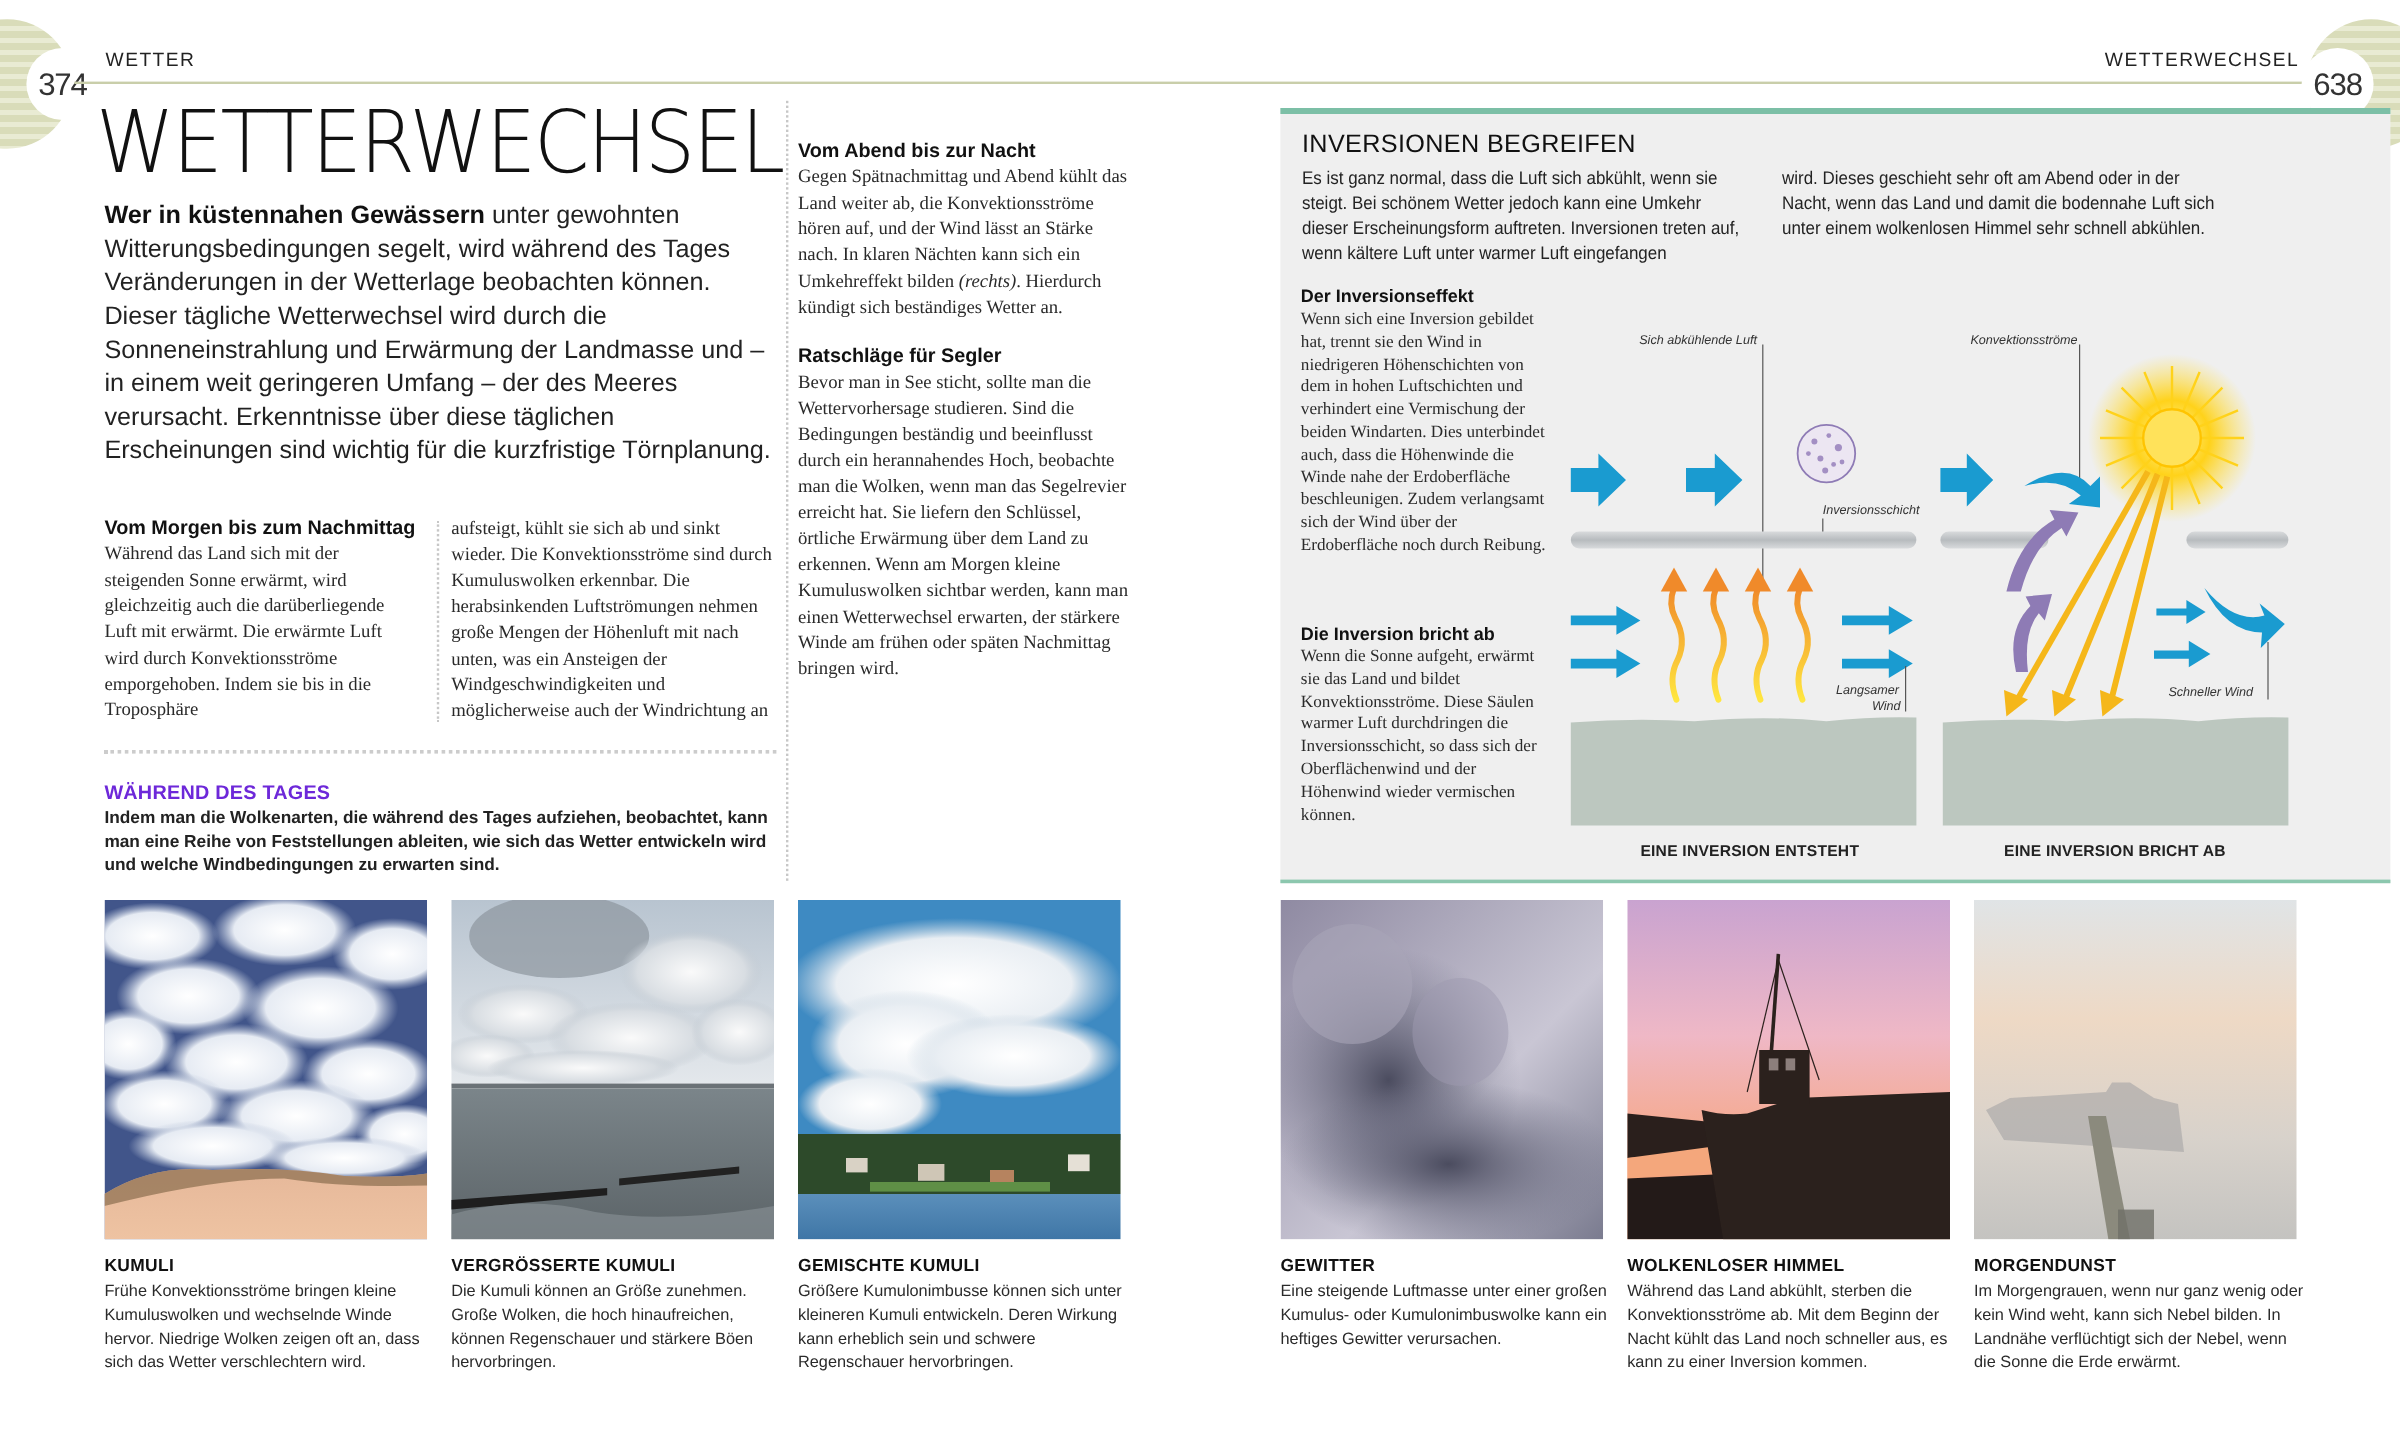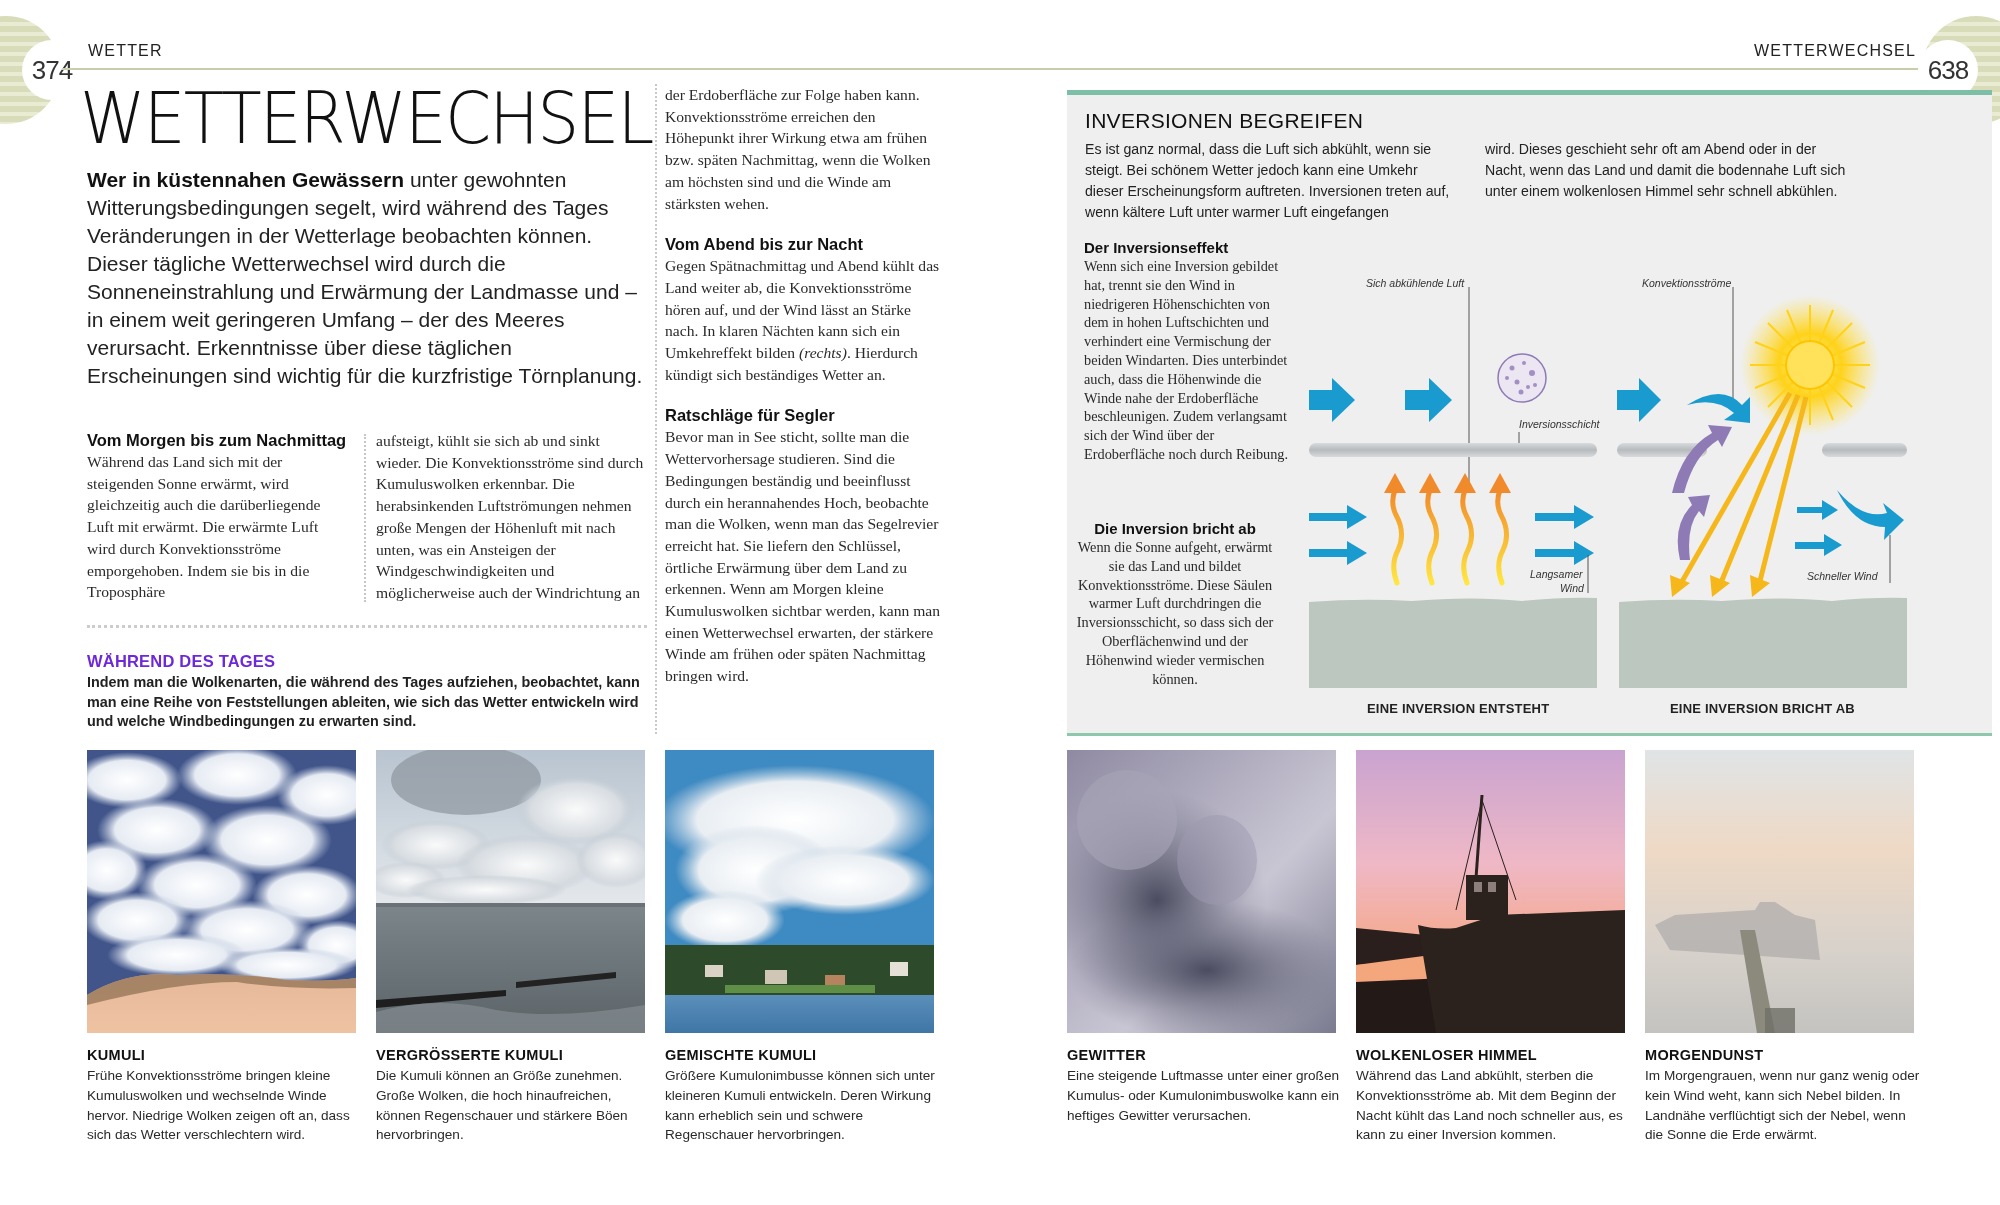--- a/index.html
+++ b/index.html
@@ -51,22 +51,21 @@
 
 <div class="hdots" style="left:87px; top:625px; width:560px;"></div>
 
 <div class="abs" style="left:87px; top:652px; width:565px;">
   <div class="caps-h" style="margin-bottom:2px;">WÄHREND DES TAGES</div>
   <div class="sans-small" style="font-weight:700; font-size:14.4px; line-height:19.5px;">Indem man die Wolkenarten, die während des Tages aufziehen, beobachtet, kann man eine Reihe von Feststellungen ableiten, wie sich das Wetter entwickeln wird und welche Windbedingungen zu erwarten sind.</div>
 </div>
 
 <div class="vdots" style="left:655px; top:84px; height:650px;"></div>
 <div class="abs" style="left:665px; top:84px; width:280px;">
-  <div class="serif">der Erdoberfläche zur Folge haben kann. Konvektionsströme erreichen den Höhepunkt ihrer Wirkung etwa am frühen bzw. späten Nachmittag, wenn die Wolken am höchsten sind und die Winde am stärksten wehen.</div>
-  <div class="sub" style="margin-top:20px;">Vom Abend bis zur Nacht</div>
+  <div class="sub" style="margin-top:32px;">Vom Abend bis zur Nacht</div>
   <div class="serif"><span>Gegen Spätnachmittag und Abend kühlt das Land weiter ab, die Konvektionsströme hören auf, und der Wind lässt an Stärke nach. In klaren Nächten kann sich ein Umkehreffekt bilden </span><i>(rechts)</i><span>. Hierdurch kündigt sich beständiges Wetter an.</span></div>
   <div class="sub" style="margin-top:20px;">Ratschläge für Segler</div>
   <div class="serif">Bevor man in See sticht, sollte man die Wettervorhersage studieren. Sind die Bedingungen beständig und beeinflusst durch ein herannahendes Hoch, beobachte man die Wolken, wenn man das Segelrevier erreicht hat. Sie liefern den Schlüssel, örtliche Erwärmung über dem Land zu erkennen. Wenn am Morgen kleine Kumuluswolken sichtbar werden, kann man einen Wetterwechsel erwarten, der stärkere Winde am frühen oder späten Nachmittag bringen wird.</div>
 </div>
 
 <div class="photo" style="left:87px; top:750px;">
   <svg width="269" height="283" viewBox="0 0 269 283">
     <defs>
       <radialGradient id="cl1" cx="50%" cy="50%" r="50%">
           <stop offset="0%" stop-color="#ffffff"></stop>
@@ -176,21 +175,21 @@
 
 <div class="infobox">
   <div class="ib-title">INVERSIONEN BEGREIFEN</div>
   <div class="ib-text" style="left:18px; top:43px; width:400px; transform:scaleX(0.93); transform-origin:left top;">Es ist ganz normal, dass die Luft sich abkühlt, wenn sie steigt. Bei schönem Wetter jedoch kann eine Umkehr dieser Erscheinungsform auftreten. Inversionen treten auf, wenn kältere Luft unter warmer Luft eingefangen</div>
   <div class="ib-text" style="left:418px; top:43px; width:400px; transform:scaleX(0.93); transform-origin:left top;">wird. Dieses geschieht sehr oft am Abend oder in der Nacht, wenn das Land und damit die bodennahe Luft sich unter einem wolkenlosen Himmel sehr schnell abkühlen.</div>
 
   <div class="abs" style="left:17px; top:143px; width:210px;">
     <div class="sub" style="font-size:15px; line-height:19px;">Der Inversionseffekt</div>
     <div class="serif" style="font-size:14.3px; line-height:18.8px;">Wenn sich eine Inversion gebildet hat, trennt sie den Wind in niedrigeren Höhenschichten von dem in hohen Luftschichten und verhindert eine Vermischung der beiden Windarten. Dies unterbindet auch, dass die Höhenwinde die Winde nahe der Erdoberfläche beschleunigen. Zudem verlangsamt sich der Wind über der Erdoberfläche noch durch Reibung.</div>
   </div>
-  <div class="abs" style="left:3px; top:424px; width:210px;text-align:center;">
+  <div class="abs" style="left:17px; top:424px; width:210px;">
     <div class="sub" style="font-size:15px; line-height:19px;">Die Inversion bricht ab</div>
     <div class="serif" style="font-size:14.3px; line-height:18.8px;">Wenn die Sonne aufgeht, erwärmt sie das Land und bildet Konvektionsströme. Diese Säulen warmer Luft durchdringen die Inversionsschicht, so dass sich der Oberflächenwind und der Höhenwind wieder vermischen können.</div>
   </div>
 
   <svg class="abs" style="left:235px; top:170px;" width="310" height="430" viewBox="0 0 310 430">
     <defs>
       <linearGradient id="heat" x1="0" y1="1" x2="0" y2="0">
           <stop offset="0%" stop-color="#ffe640"></stop>
           <stop offset="100%" stop-color="#f08a2a"></stop>
         </linearGradient>

